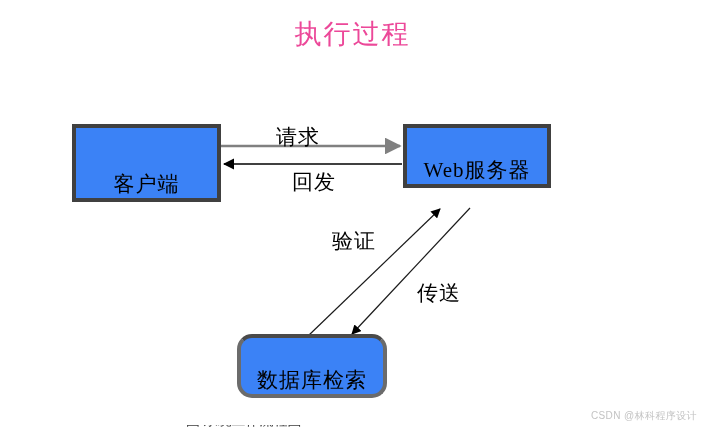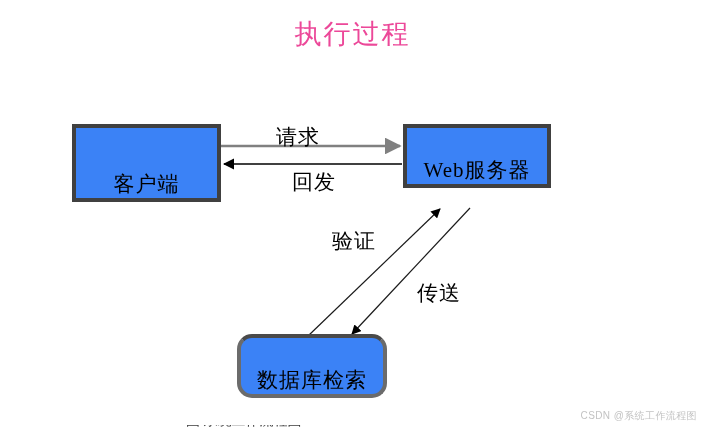--- a/index.html
+++ b/index.html
@@ -147,13 +147,13 @@
 <div class="edge-label label-postback">回发</div>
 
 <div class="edge-label label-verify">验证</div>
 
 <div class="edge-label label-transmit">传送</div>
 
 <div class="caption-strip">
   <div class="caption-text">图  系统工作流程图</div>
 </div>
 
-<div class="watermark">CSDN @系统工作流程图</div>
+<div class="watermark">CSDN @林科程序设计</div>
 
 </body></html>

